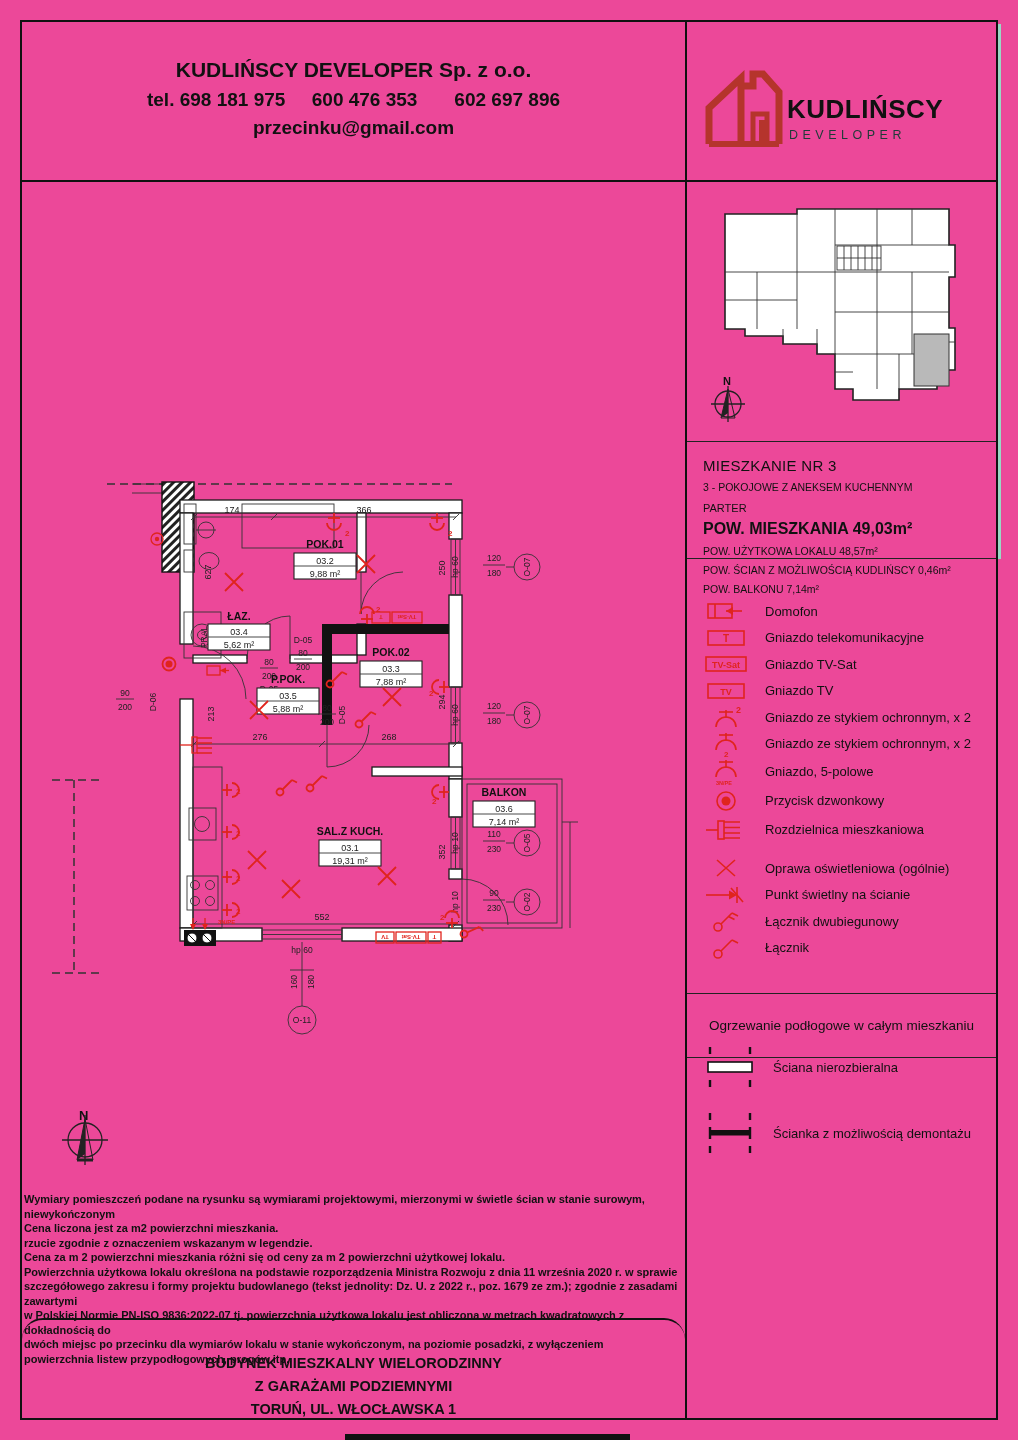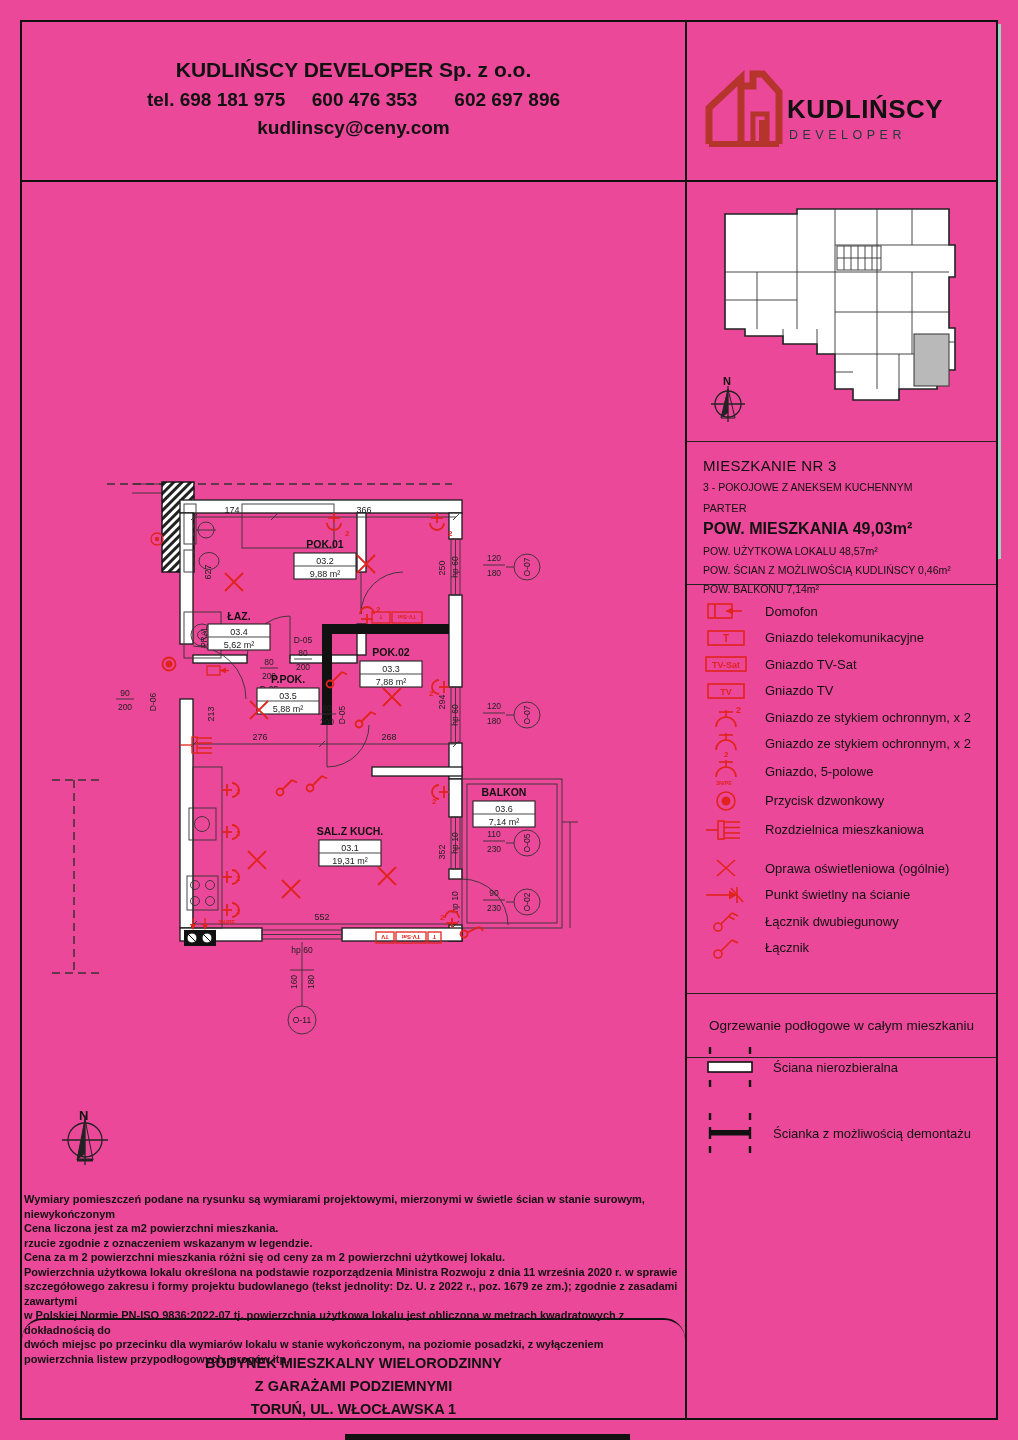--- a/index.html
+++ b/index.html
@@ -15,21 +15,21 @@
   .hb2{margin-top:7px;font-size:19px;font-weight:bold;white-space:pre;}
   .hb3{margin-top:6px;font-size:19px;font-weight:bold;}
 
   
   .logo-box{position:absolute;left:665px;top:0;width:309px;height:158px;}
   .logo-brand{position:absolute;left:100px;top:72px;font-size:26px;font-weight:bold;color:#111;letter-spacing:.5px;}
   .logo-sub{position:absolute;left:102px;top:106px;font-size:12.5px;letter-spacing:4.5px;color:#1d3b38;}
 
   
   .overview-box{position:absolute;left:665px;top:160px;width:309px;height:259px;border-bottom:1.6px solid #222;}
-  .info-box{position:absolute;left:665px;top:421px;width:309px;height:142px;border-bottom:1.6px solid #222;padding:14px 0 0 16px;box-sizing:border-box;}
+  .info-box{position:absolute;left:665px;top:421px;width:309px;height:116px;border-bottom:1.6px solid #222;padding:14px 0 0 16px;box-sizing:border-box;}
   .it1{font-size:15px;letter-spacing:.3px;}
   .it2{font-size:10.5px;margin-top:7px;}
   .it3{font-size:11px;margin-top:9px;}
   .it4{font-size:16px;font-weight:bold;margin-top:6px;}
   .it5{font-size:10.5px;margin-top:7px;}
   .legend-box{position:absolute;left:665px;top:565px;width:309px;height:407px;border-bottom:1.6px solid #222;padding-top:11px;box-sizing:border-box;}
   .lrow{display:flex;align-items:center;height:26.5px;}
   .lrow.tall{height:29px;}
   .lrow.gap{margin-top:11px;}
   .lico{width:78px;display:flex;justify-content:center;flex:none;}
@@ -76,21 +76,21 @@
 <body>
 
 <div class="page">
   <div class="frame">
     <div class="vdiv"></div>
     <div class="hdiv"></div>
 
     <div class="header-box">
       <div class="hb1">KUDLIŃSCY DEVELOPER Sp. z o.o.</div>
       <div class="hb2">tel. 698 181 975     600 476 353       602 697 896</div>
-      <div class="hb3">kudlinscy@ceny.com</div>
+      <div class="hb3">przecinku@gmail.com</div>
     </div>
 
     <div class="logo-box">
       <svg width="86" height="96" style="position:absolute;left:14px;top:34px" viewBox="0 0 86 96">
         <g fill="none" stroke="#b5342c" stroke-width="7">
           <path d="M8,88 L8,52 L40,22 L40,88"></path>
           <path d="M40,30 L52,30 L52,18 L62,18 L78,36 L78,88"></path>
           <path d="M8,88 L78,88" stroke-width="6"></path>
           <path d="M52,88 L52,58 L66,58 L66,88" stroke-width="5"></path>
         </g>

